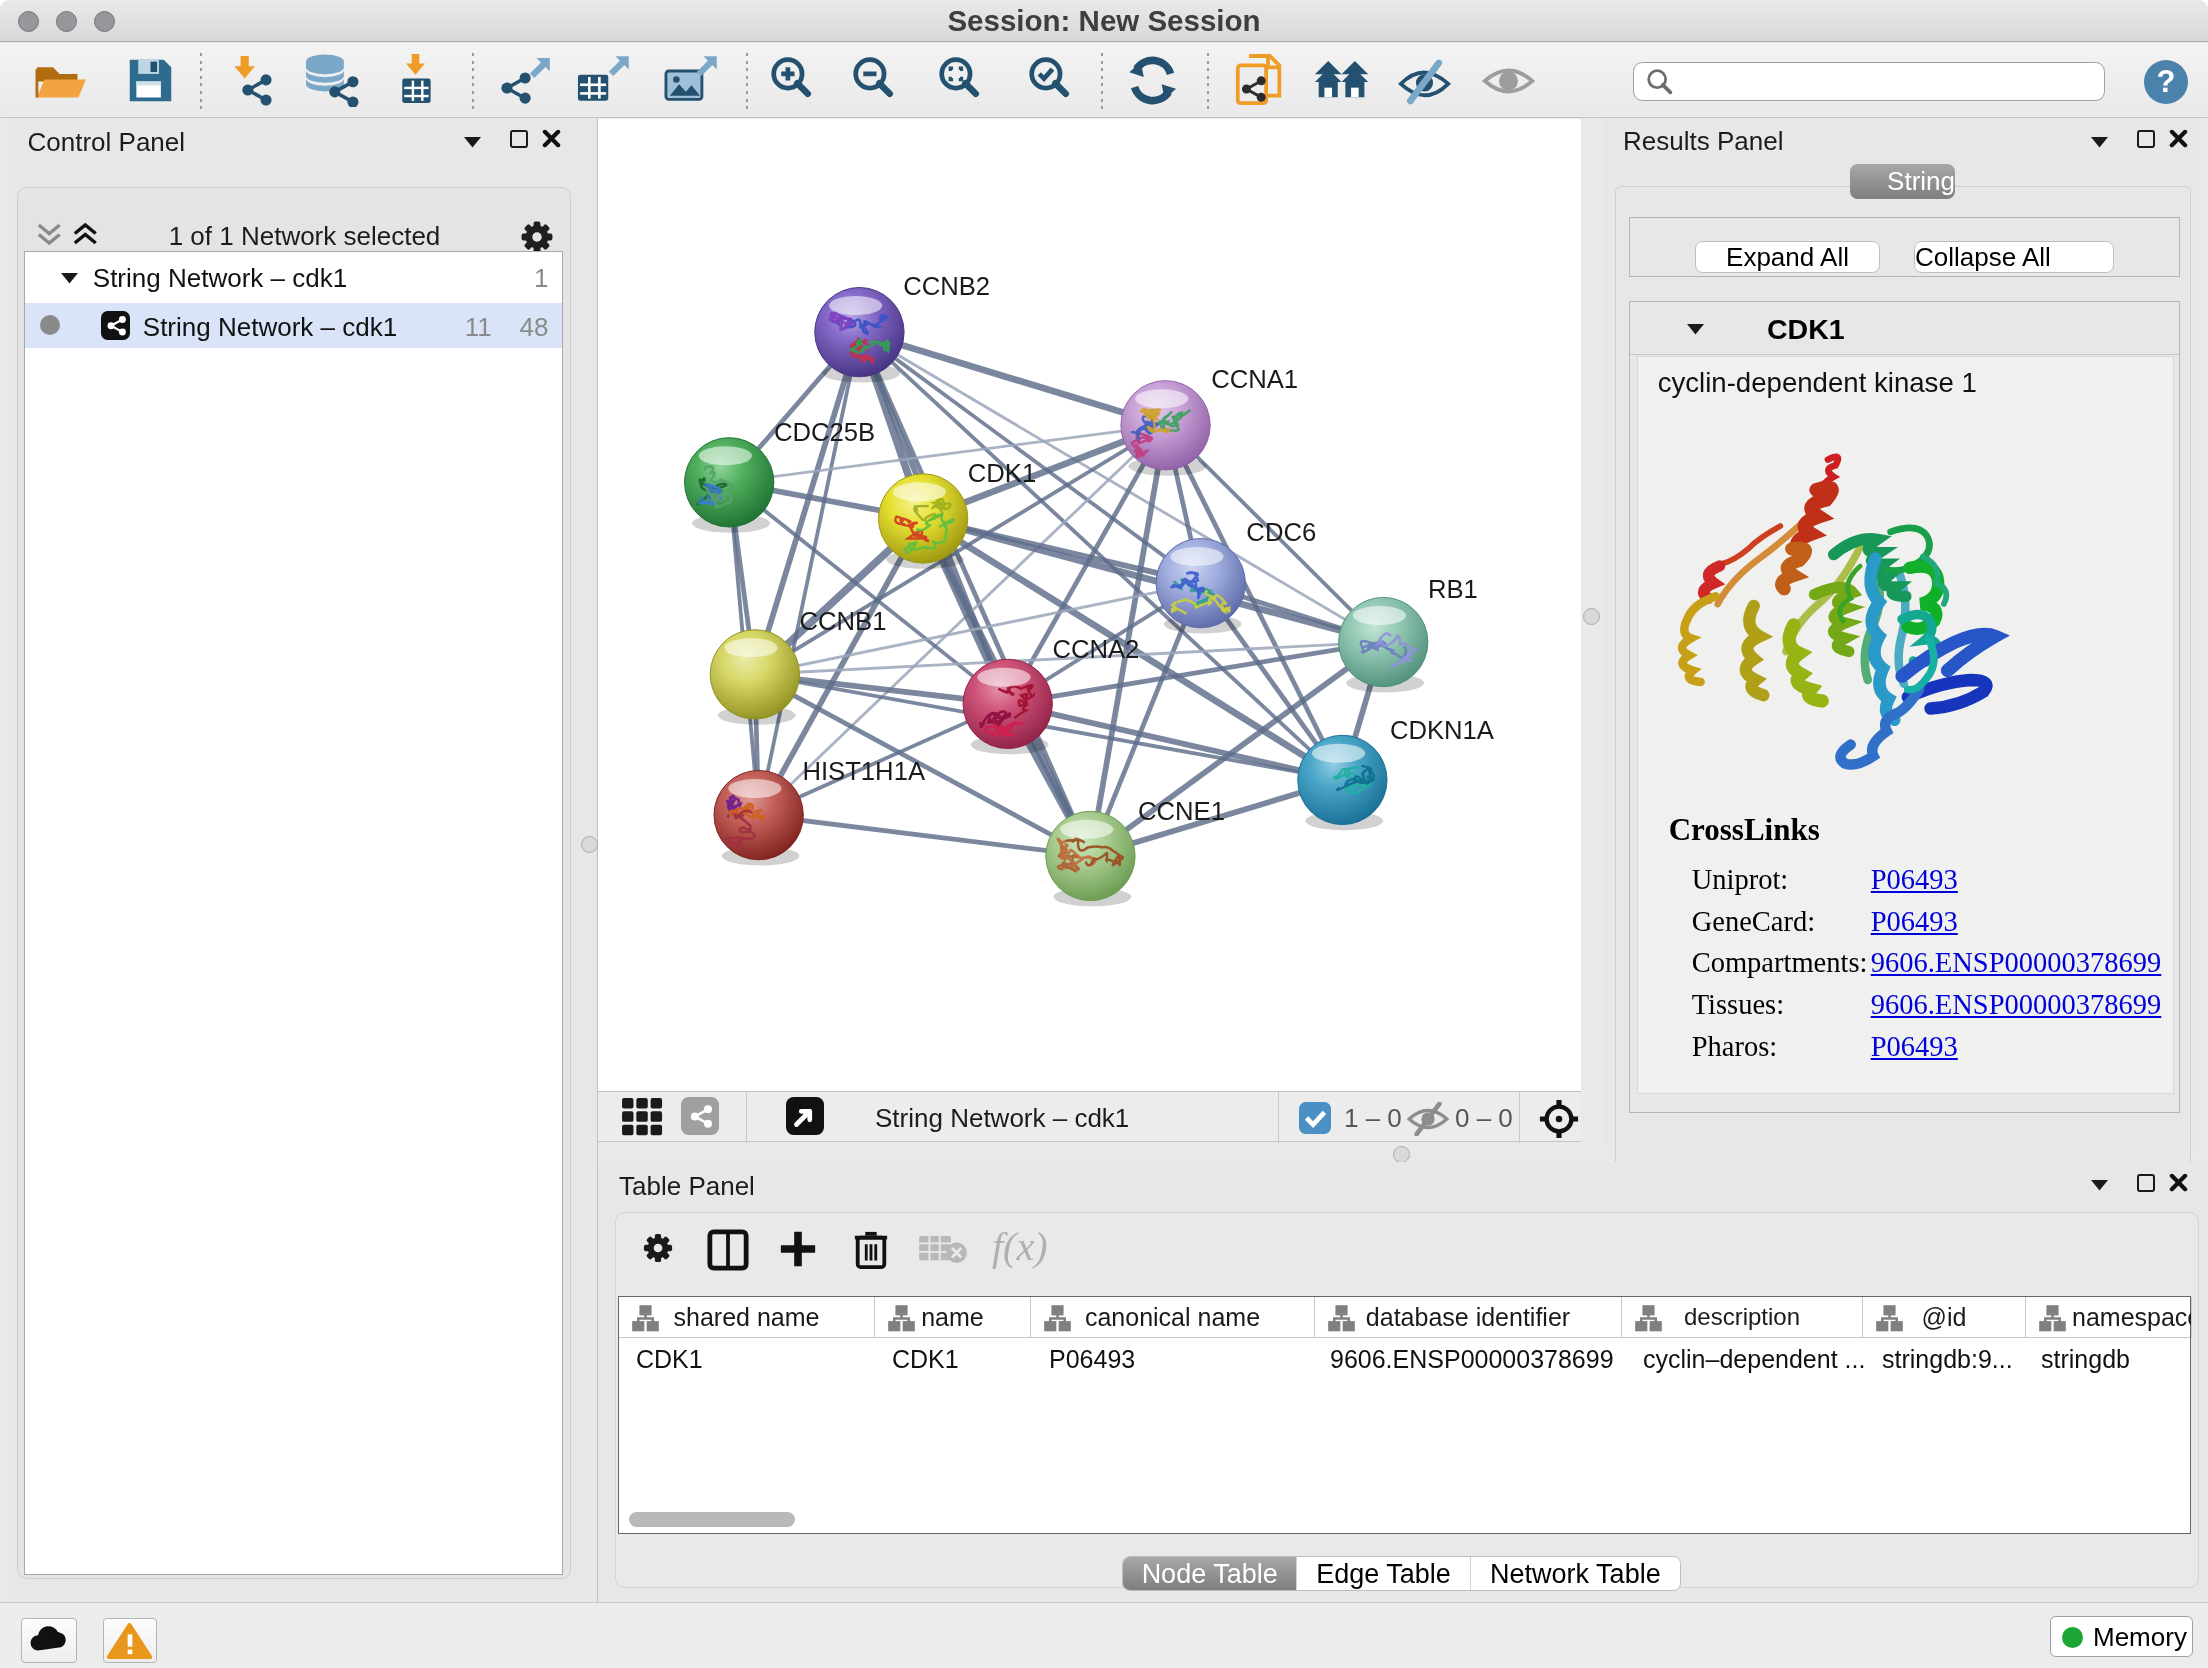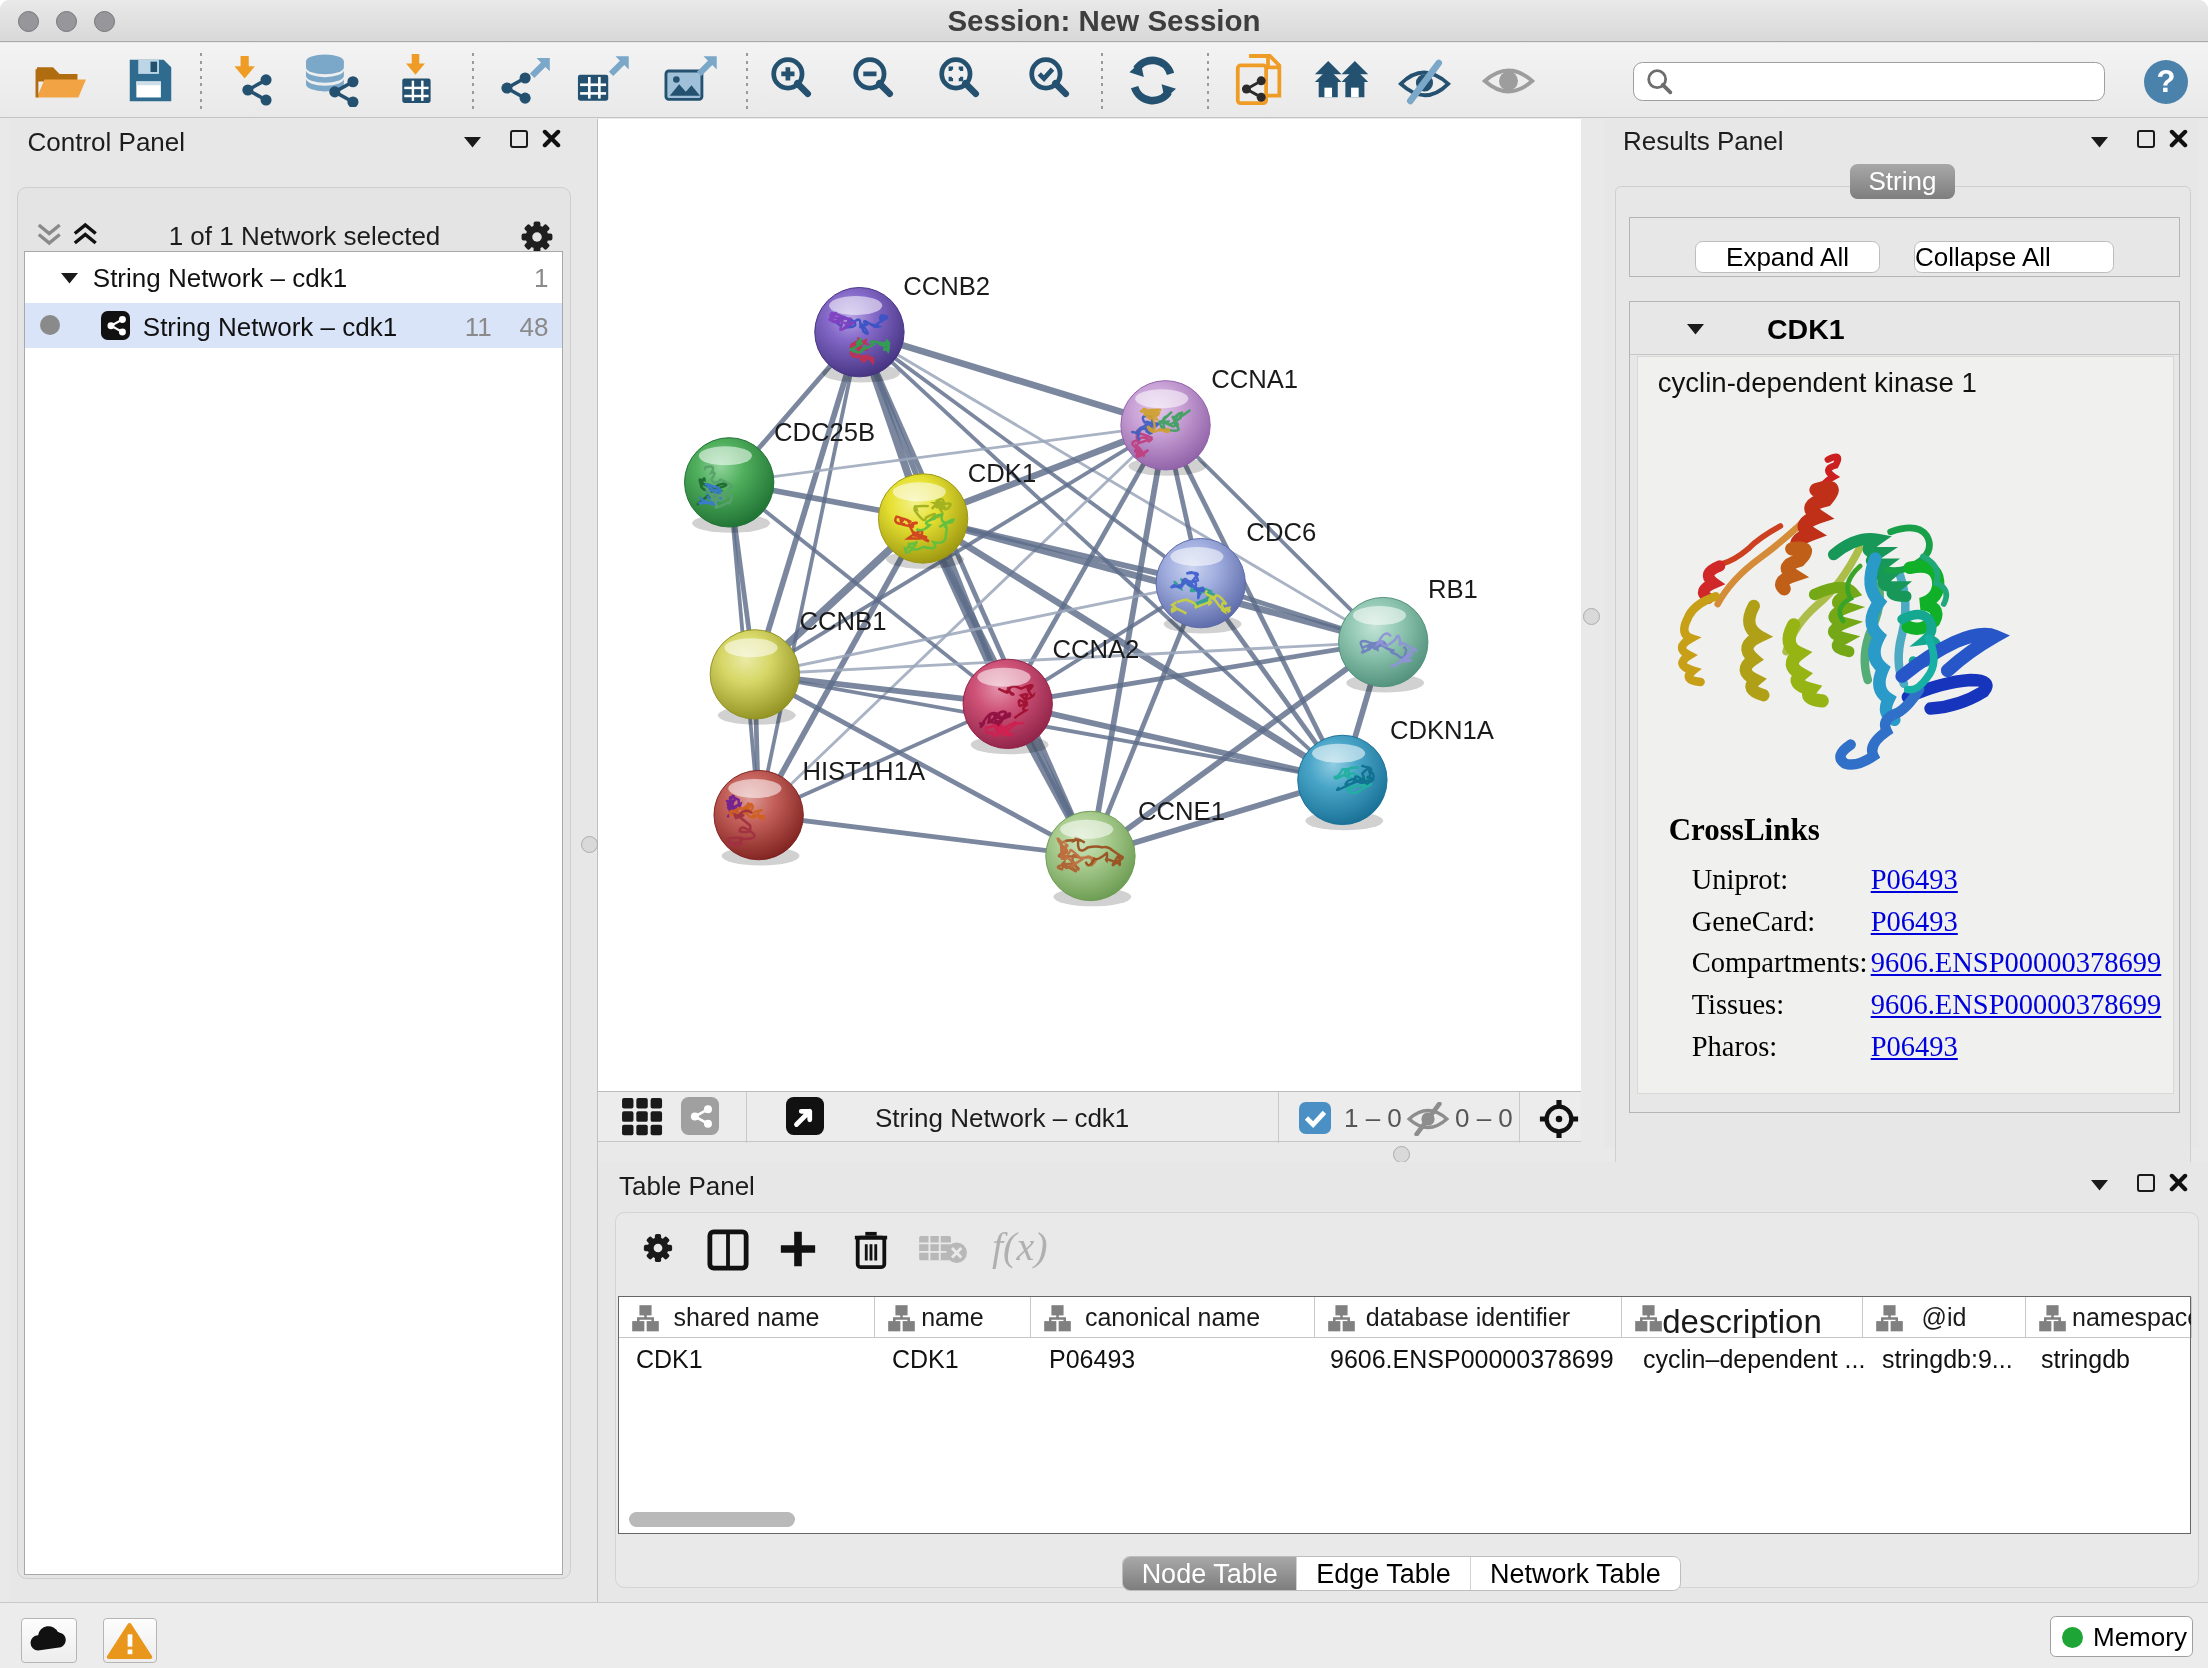--- a/index.html
+++ b/index.html
@@ -463,21 +463,21 @@
           <circle cx="22" cy="22" r="3.4" fill="#111"></circle>
         </svg></div>
     </div>
     <div class="abs" style="left:581px;top:836px;width:17px;height:17px;border-radius:50%;background:#d9d9d9;border:1px solid #ababab"></div>
     <div class="abs" style="left:1583px;top:608px;width:17px;height:17px;border-radius:50%;background:#d9d9d9;border:1px solid #ababab"></div>
     <div class="abs" style="left:1393px;top:1146px;width:17px;height:17px;border-radius:50%;background:#d9d9d9;border:1px solid #ababab"></div>
     <div class="abs" style="left:1604px;top:119px;width:595px;height:1029px;background:#e7e7e7">
       <div class="hdrtxt abs" style="left:19px;top:6.7px">Results Panel</div>
       <div class="abs" style="left:11.4px;top:67px;width:576px;height:1007px;background:#e7e7e7;border:1px solid #cfcfcf;border-radius:5.7px"></div>
       <div class="abs" style="left:246px;top:45px;width:105px;height:35px;border-radius:7.6px;
- background:linear-gradient(#a8a8a8,#7e7e7e);color:#fff;font-size:26px;text-align:center;line-height:34px">String</div>
+ background:linear-gradient(#a8a8a8,#7e7e7e);color:#fff;font-size:26px;text-align:right;line-height:34px">String</div>
       <div class="abs" style="left:25px;top:98px;width:551px;height:60px;border:1px solid #b5b5b5">
  <div style="position:absolute;left:65px;top:23px;width:185px;height:32px;background:#fff;border:1px solid #bdbdbd;border-radius:7.6px;
   font-size:26px;text-align:center;line-height:30px">Expand All</div>
  <div style="position:absolute;left:284px;top:23px;width:200px;height:32px;background:#fff;border:1px solid #bdbdbd;border-radius:7.6px;
   font-size:26px;text-align:left;line-height:30px">Collapse All</div>
 </div>
       <div class="abs" style="left:25px;top:182px;width:551px;height:812px;border:1px solid #b5b5b5">
  <div style="position:absolute;left:0;top:0;width:100%;height:53px;border-bottom:1px solid #c6c6c6">
    <svg width="17" height="11.4" viewBox="0 0 18 12" style="position:absolute;left:57px;top:22px">
             <path d="M0,0 h18 l-9,11 z" fill="#1a1a1a"></path>
@@ -636,21 +636,21 @@
           </div>
           <div style="position:absolute;left:1003px;top:0;width:241px;height:41px;border-right:1px solid #c9c9c9;overflow:hidden">
             <div style="position:absolute;left:13.3px;top:7.6px"><svg width="27" height="27" viewBox="0 0 28 28" style="">
                 <g fill="none" stroke="#808080" stroke-width="2.6">
                   <rect x="9" y="1.5" width="10" height="8" fill="#808080"></rect>
                   <rect x="1.5" y="18" width="10" height="8" fill="#808080"></rect>
                   <rect x="16.5" y="18" width="10" height="8" fill="#808080"></rect>
                   <path d="M14,10 v4 M6.5,18 v-4 h15 v4"></path>
                 </g>
               </svg></div>
-            <div style="position:absolute;left:0;right:0;top:5.7px;text-align:center;font-size:33px;color:#1a1a1a">description</div>
+            <div style="position:absolute;left:0;right:0;top:5.7px;text-align:center;font-size:24px;color:#1a1a1a">description</div>
           </div>
           <div style="position:absolute;left:1244px;top:0;width:163px;height:41px;border-right:1px solid #c9c9c9;overflow:hidden">
             <div style="position:absolute;left:13.3px;top:7.6px"><svg width="27" height="27" viewBox="0 0 28 28" style="">
                 <g fill="none" stroke="#808080" stroke-width="2.6">
                   <rect x="9" y="1.5" width="10" height="8" fill="#808080"></rect>
                   <rect x="1.5" y="18" width="10" height="8" fill="#808080"></rect>
                   <rect x="16.5" y="18" width="10" height="8" fill="#808080"></rect>
                   <path d="M14,10 v4 M6.5,18 v-4 h15 v4"></path>
                 </g>
               </svg></div>

